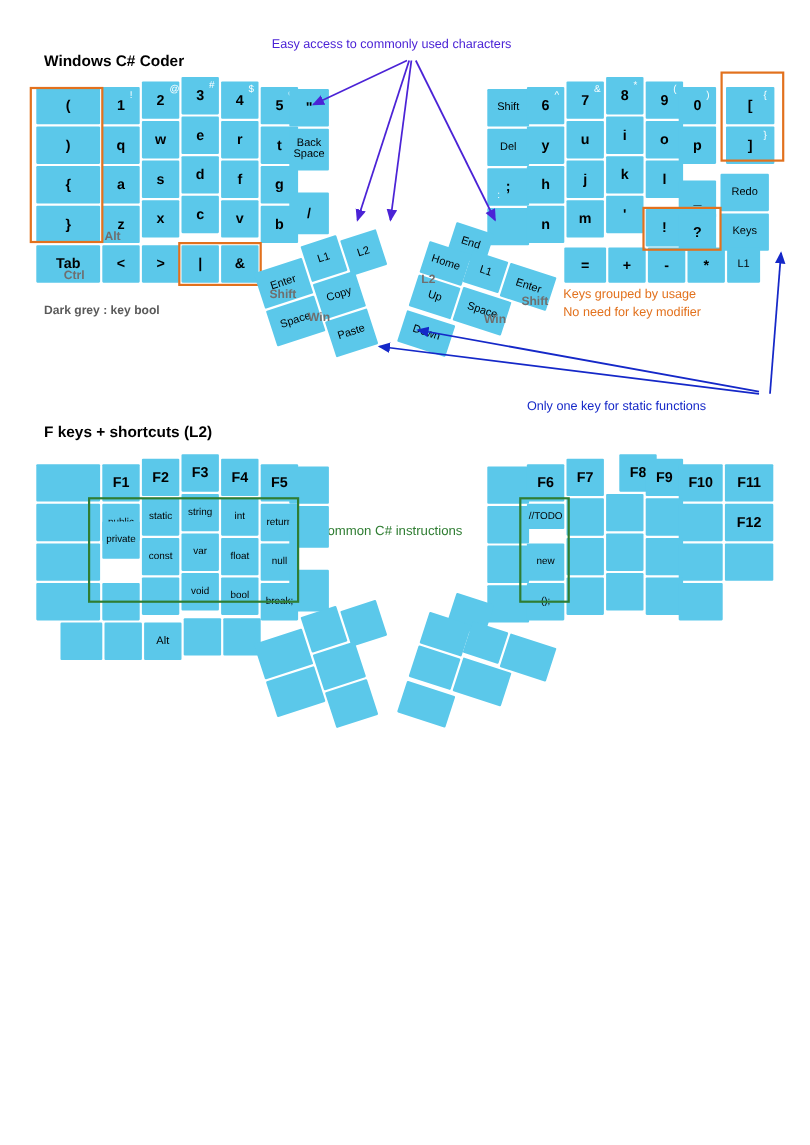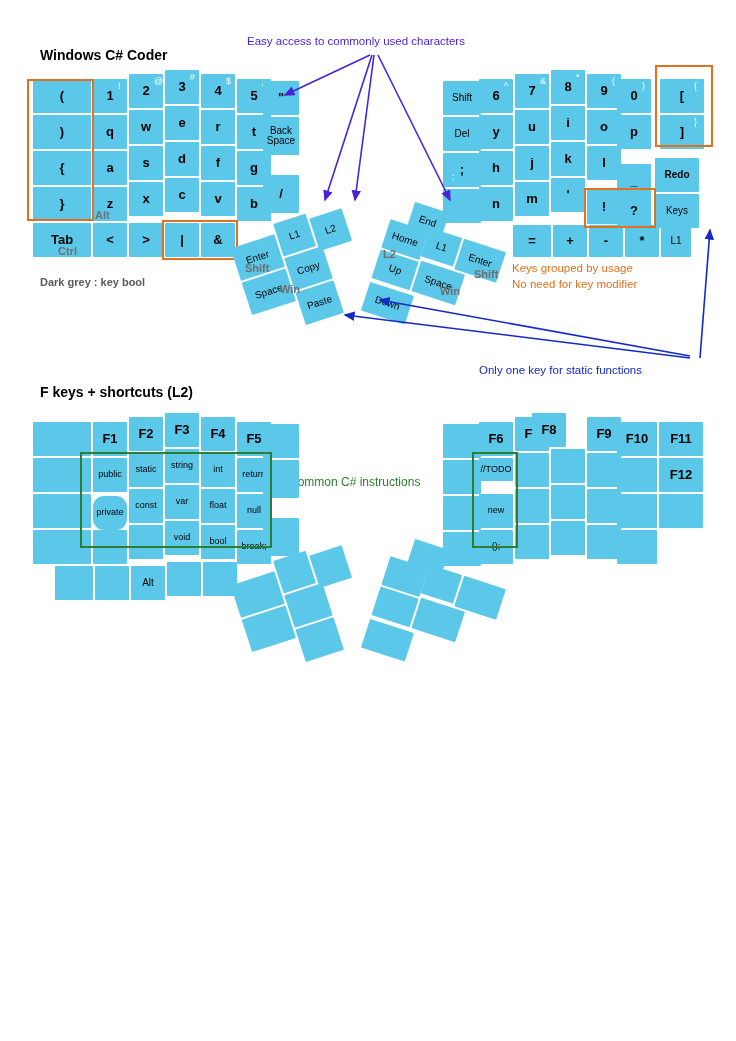--- a/index.html
+++ b/index.html
@@ -197,21 +197,21 @@
   <div class="key" style="left:660px; top:115px; width:44px; height:34px;">]</div>
   <span class="sup" style="left:694px; top:117px;">}</span>
 
   <div class="key" style="left:443px; top:153px; width:38px; height:34px;">;</div>
   <span class="sup" style="left:452px; top:172px;">:</span>
   <div class="key" style="left:479px; top:151px; width:34px; height:34px;">h</div>
   <div class="key" style="left:515px; top:146px; width:34px; height:34px;">j</div>
   <div class="key" style="left:551px; top:142px; width:34px; height:34px;">k</div>
   <div class="key" style="left:587px; top:146px; width:34px; height:34px;">l</div>
   <div class="key" style="left:617px; top:164px; width:34px; height:34px;">_</div>
-  <div class="key small" style="left:655px; top:158px; width:44px; height:34px;font-weight:bold;">Redo</div>
+  <div class="key small" style="left:655px; top:158px; width:44px; height:34px;">Redo</div>
 
   <div class="key" style="left:443px; top:189px; width:38px; height:34px;"></div>
   <div class="key" style="left:479px; top:187px; width:34px; height:34px;">n</div>
   <div class="key" style="left:515px; top:182px; width:34px; height:34px;">m</div>
   <div class="key" style="left:551px; top:178px; width:34px; height:34px;">'</div>
   <div class="key" style="left:587px; top:190px; width:34px; height:34px;">!</div>
   <div class="key" style="left:617px; top:194px; width:34px; height:34px;">?</div>
   <div class="key small" style="left:655px; top:194px; width:44px; height:34px;">Keys</div>
 
   <div class="key" style="left:513px; top:225px; width:38px; height:32px;">=</div>
@@ -282,21 +282,21 @@
 
   <div class="key blank" style="left:33px; top:458px; width:58px; height:34px;"></div>
   <div class="key tiny" style="left:93px; top:458px; width:34px; height:34px;">public</div>
   <div class="key tiny" style="left:129px; top:453px; width:34px; height:34px;">static</div>
   <div class="key tiny" style="left:165px; top:449px; width:34px; height:34px;">string</div>
   <div class="key tiny" style="left:201px; top:453px; width:34px; height:34px;">int</div>
   <div class="key tiny" style="left:237px; top:458px; width:34px; height:34px;">return</div>
   <div class="key blank" style="left:263px; top:460px; width:36px; height:38px;"></div>
 
   <div class="key blank" style="left:33px; top:494px; width:58px; height:34px;"></div>
-  <div class="key tiny" style="left:93px; top:496px; width:34px; height:34px;border-radius:11px;">private</div>
+  <div class="key tiny" style="left:93px; top:474px; width:34px; height:34px;">private</div>
   <div class="key tiny" style="left:129px; top:489px; width:34px; height:34px;">const</div>
   <div class="key tiny" style="left:165px; top:485px; width:34px; height:34px;">var</div>
   <div class="key tiny" style="left:201px; top:489px; width:34px; height:34px;">float</div>
   <div class="key tiny" style="left:237px; top:494px; width:34px; height:34px;">null</div>
   <div class="key blank" style="left:263px; top:518px; width:36px; height:38px;"></div>
 
   <div class="key blank" style="left:33px; top:530px; width:58px; height:34px;"></div>
   <div class="key blank" style="left:93px; top:530px; width:34px; height:34px;"></div>
   <div class="key blank" style="left:129px; top:525px; width:34px; height:34px;"></div>
   <div class="key tiny" style="left:165px; top:521px; width:34px; height:34px;">void</div>
@@ -307,21 +307,21 @@
   <div class="key blank" style="left:95px; top:566px; width:34px; height:34px;"></div>
   <div class="key small" style="left:131px; top:566px; width:34px; height:34px;">Alt</div>
   <div class="key blank" style="left:167px; top:562px; width:34px; height:34px;"></div>
   <div class="key blank" style="left:203px; top:562px; width:34px; height:34px;"></div>
 
   <div class="box-green" style="left:80px; top:452px; width:192px; height:96px;"></div>
 
   <div class="key blank" style="left:443px; top:424px; width:38px; height:34px;"></div>
   <div class="key" style="left:479px; top:422px; width:34px; height:34px;">F6</div>
   <div class="key" style="left:515px; top:417px; width:34px; height:34px;">F7</div>
-  <div class="key" style="left:532px; top:413px; width:34px; height:34px;">F8</div>
+  <div class="key" style="left:563px; top:413px; width:34px; height:34px;">F8</div>
   <div class="key" style="left:587px; top:417px; width:34px; height:34px;">F9</div>
   <div class="key" style="left:617px; top:422px; width:40px; height:34px;">F10</div>
   <div class="key" style="left:659px; top:422px; width:44px; height:34px;">F11</div>
 
   <div class="key blank" style="left:443px; top:460px; width:38px; height:34px;"></div>
   <div class="key tiny" style="left:479px; top:458px; width:34px; height:23px;">//TODO</div>
   <div class="key blank" style="left:515px; top:453px; width:34px; height:34px;"></div>
   <div class="key blank" style="left:551px; top:449px; width:34px; height:34px;"></div>
   <div class="key blank" style="left:587px; top:453px; width:34px; height:34px;"></div>
   <div class="key blank" style="left:617px; top:458px; width:40px; height:34px;"></div>

